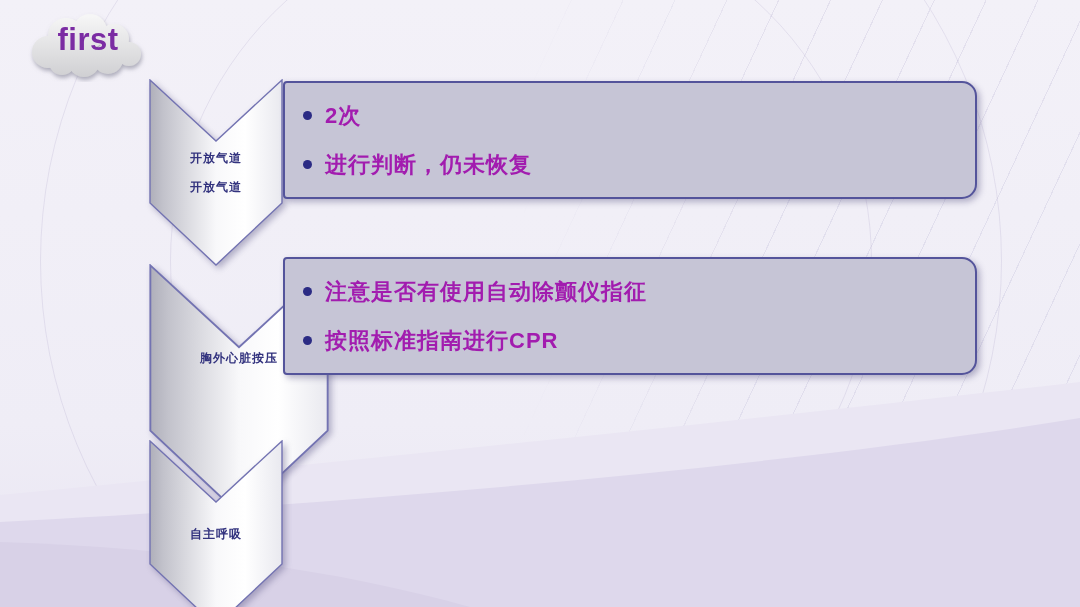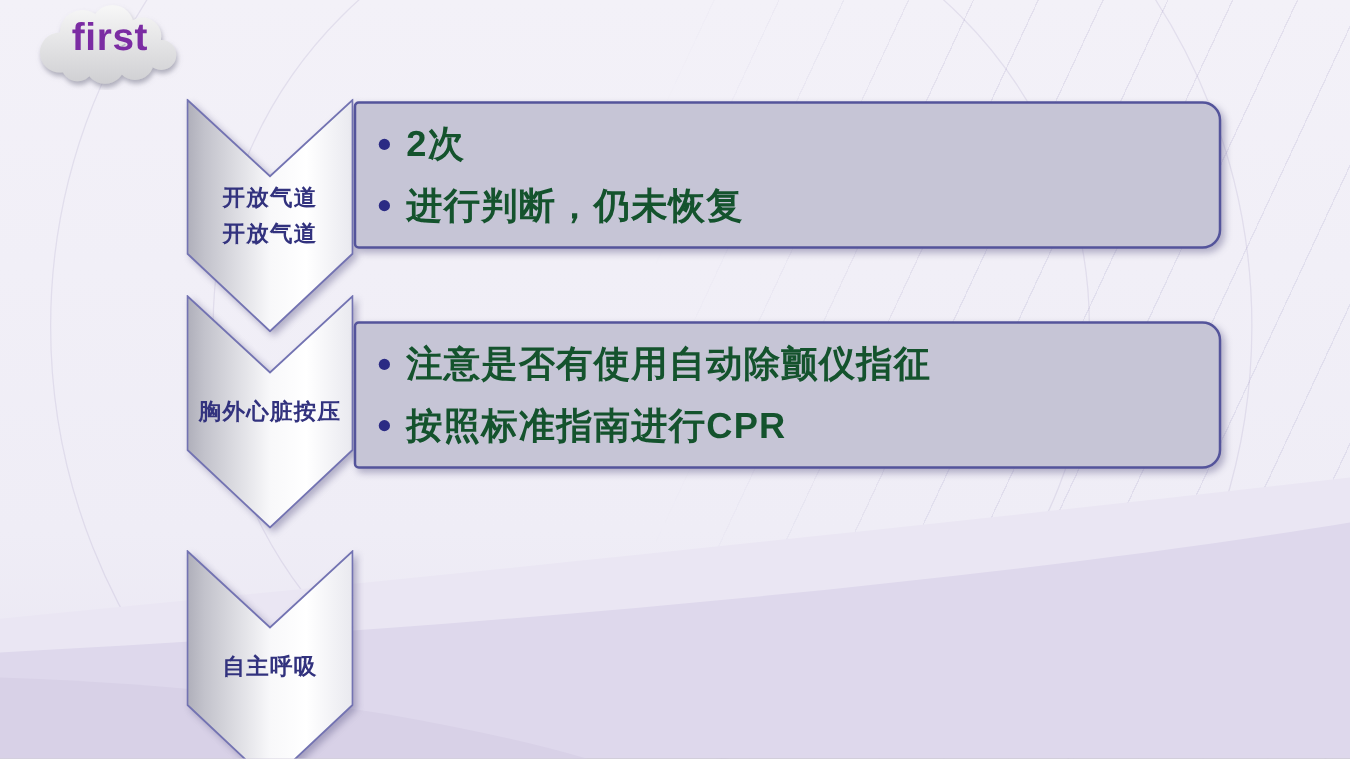--- a/index.html
+++ b/index.html
@@ -14,47 +14,47 @@
   .arc2{left:40px;top:-220px;width:960px;height:960px;}
   .arc3{left:170px;top:-90px;width:700px;height:700px;}
   .diag-lines{
     position:absolute;right:0;top:0;width:560px;height:607px;
     background:repeating-linear-gradient(115deg,transparent 0 46px,rgba(120,110,170,0.12) 46px 47px);
     -webkit-mask-image:linear-gradient(to right,transparent,#000 45%);
     mask-image:linear-gradient(to right,transparent,#000 45%);
   }
   .waves{position:absolute;left:0;top:0;width:1080px;height:607px;}
   
-  .cloud{position:absolute;left:24px;top:2px;width:128px;height:70px;text-decoration:underline;}
+  .cloud{position:absolute;left:24px;top:12px;width:128px;height:70px;text-decoration:underline;}
   .cloud svg{position:absolute;inset:0;}
   .badge-label{
     position:absolute;left:0;top:10px;width:100%;text-align:center;
     font-size:31px;font-weight:bold;color:#7b2ca3;letter-spacing:0.5px;
   }
   
   .chevron{position:absolute;left:149px;width:134px;height:187px;z-index:2;}
   .chevron svg{position:absolute;inset:0;filter:drop-shadow(3px 3px 3px rgba(100,95,140,0.45));}
   .chev-label{
     position:absolute;left:0;top:50%;width:100%;transform:translateY(-50%);
-    text-align:center;font-size:18px;font-weight:bold;color:#32327e;
+    text-align:center;font-size:12px;font-weight:bold;color:#32327e;
     line-height:29px;letter-spacing:1px;white-space:nowrap;
   }
-  .chev1{top:79px;} .chev2{top:236px;} .chev3{top:440px;}
+  .chev1{top:79px;} .chev2{top:264px;padding-left:46px;} .chev3{top:440px;}
   
   .box{
     position:absolute;left:283px;width:694px;height:118px;z-index:3;
     background:#c6c5d6;border:2px solid #54549b;border-radius:4px 15px 15px 4px;
     box-shadow:3px 3px 6px rgba(100,95,140,0.45);
     box-sizing:border-box;display:flex;flex-direction:column;justify-content:center;
     padding-left:18px;gap:7px;
   }
   .box1{top:81px;} .box2{top:257px;} .box3{top:428px;}
   .bullet-line{display:flex;align-items:center;height:42px;}
   .dot{width:9px;height:9px;border-radius:50%;background:#2b2b84;margin-right:13px;flex:0 0 auto;}
-  .btxt{font-size:29px;font-weight:bold;color:#14532d;letter-spacing:1px;white-space:nowrap;}
+  .btxt{font-size:22px;font-weight:bold;color:#a21caf;letter-spacing:1px;white-space:nowrap;}
   .arrow-svg{flex:0 0 auto;}
   .arrow-wide{margin:0 16px;}
   .arrow-tight{margin:0 4px;}
 </style>
 </head>
 <body>
 
 <div class="slide">
 
   <div class="arc arc1"></div>

